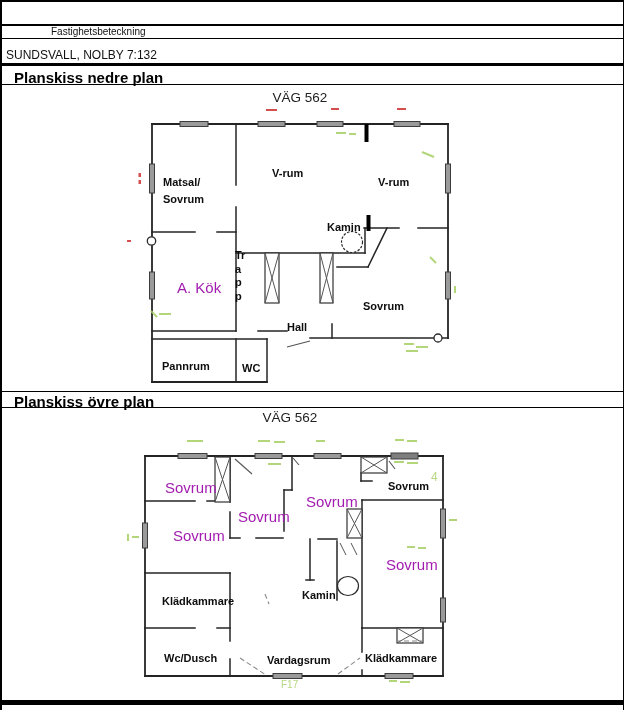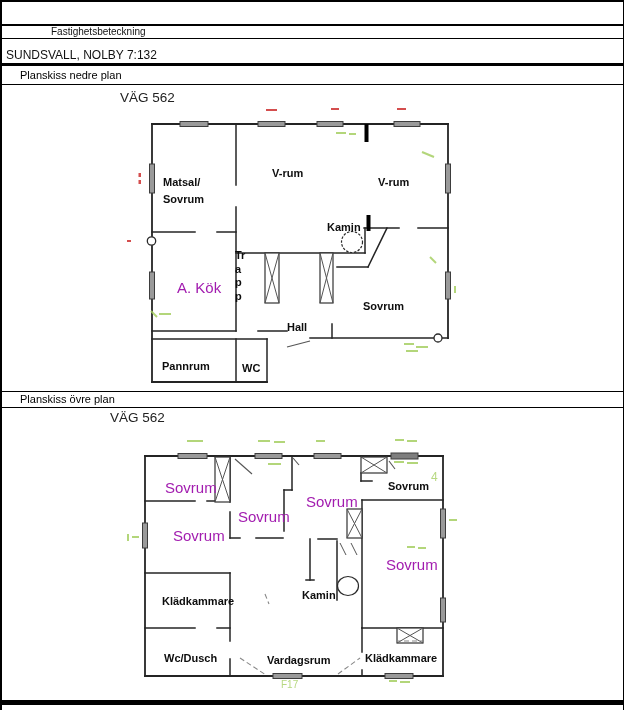--- a/index.html
+++ b/index.html
@@ -7,22 +7,22 @@
   #page {
     position:relative; width:624px; height:710px; background:#fff;
     font-family:"Liberation Sans", sans-serif; overflow:hidden;
     margin:0 auto;
   }
   .hline { position:absolute; left:0; right:0; background:#000; }
   .vline { position:absolute; top:0; bottom:0; background:#000; }
   .hdr-title { position:absolute; left:6px; top:4px; font-size:17px; font-weight:bold; color:#000; }
   .hdr-small { position:absolute; left:6px; font-size:10px; color:#111;margin-left:45px; }
   .hdr-val   { position:absolute; left:6px; font-size:12px; color:#111; }
-  .hdr-sec   { position:absolute; left:20px; font-size:11px; font-weight:normal; color:#000; }
-  .plan-title { position:absolute; text-align:left; font-size:13.5px; color:#222; }
+  .hdr-sec   { position:absolute; left:14px; font-size:15px; font-weight:bold; color:#000; }
+  .plan-title { position:absolute; text-align:center; font-size:13.5px; color:#222; }
   .b { position:absolute; font-size:11px; font-weight:bold; color:#0d0d0d; white-space:nowrap; line-height:17px; }
   .r { position:absolute; font-size:15px; color:#a21caf; white-space:nowrap; }
   .vert { width:12px; word-break:break-all; white-space:normal; text-align:left; line-height:13.6px; }
   .gt { position:absolute; font-size:10px; color:var(--green); opacity:.8; white-space:nowrap; }
   svg { position:absolute; left:0; }
   .w  { stroke:var(--wall); stroke-width:1.5; fill:none; stroke-linecap:square; }
   .w2 { stroke:var(--wall); stroke-width:1.8; fill:none; stroke-linecap:square; }
   .win { fill:var(--window); stroke:#3d3d3d; stroke-width:1; }
   .wind { fill:var(--window_dark); stroke:#3d3d3d; stroke-width:1; }
   .box { fill:#fff; stroke:#333; stroke-width:1.2; }

